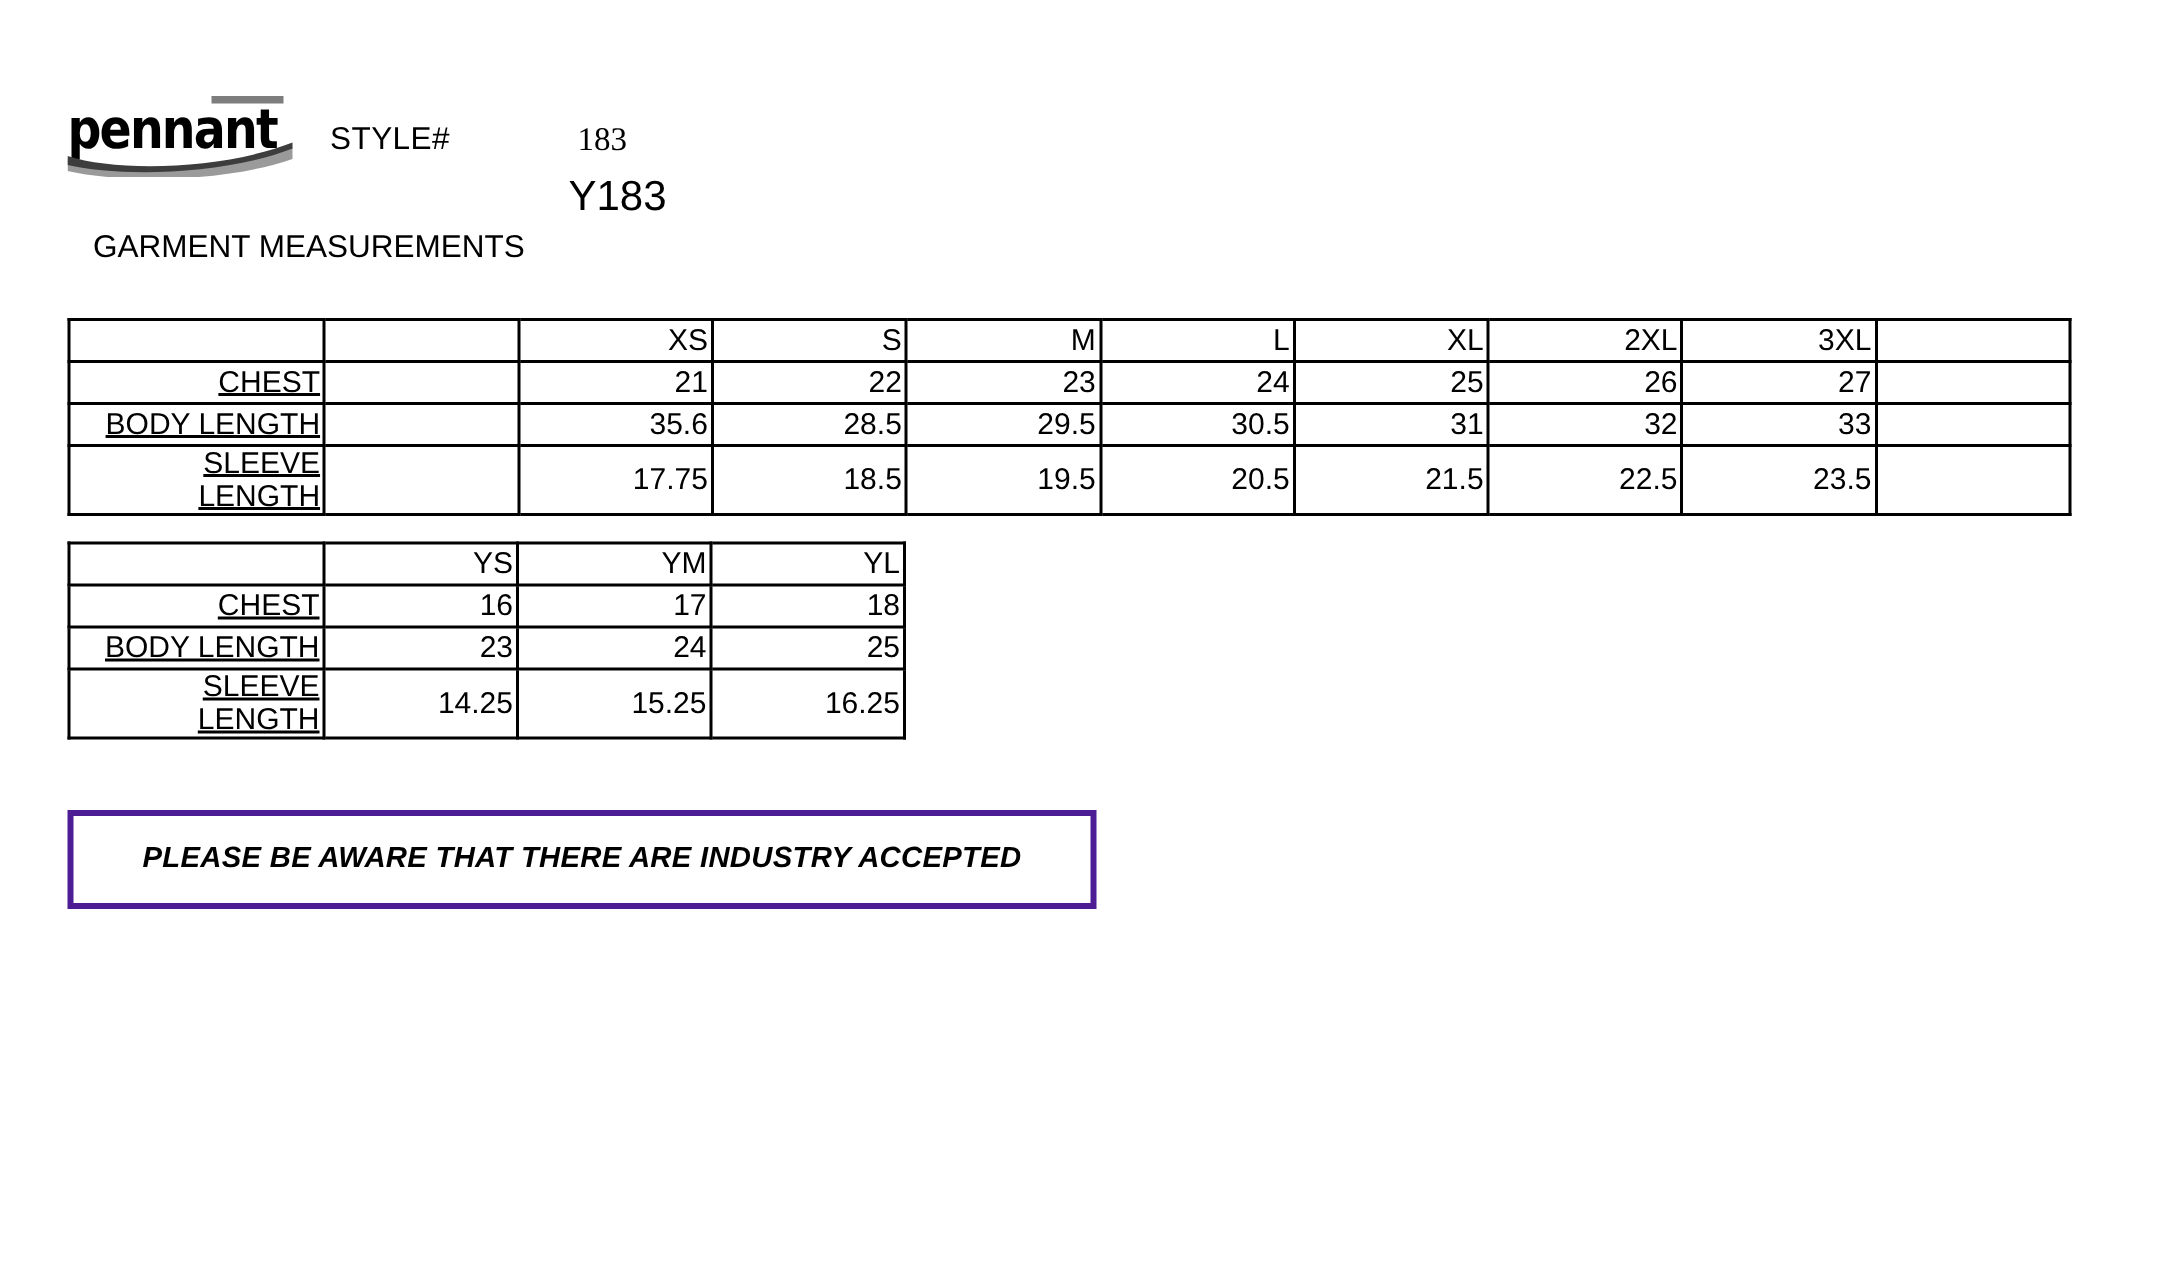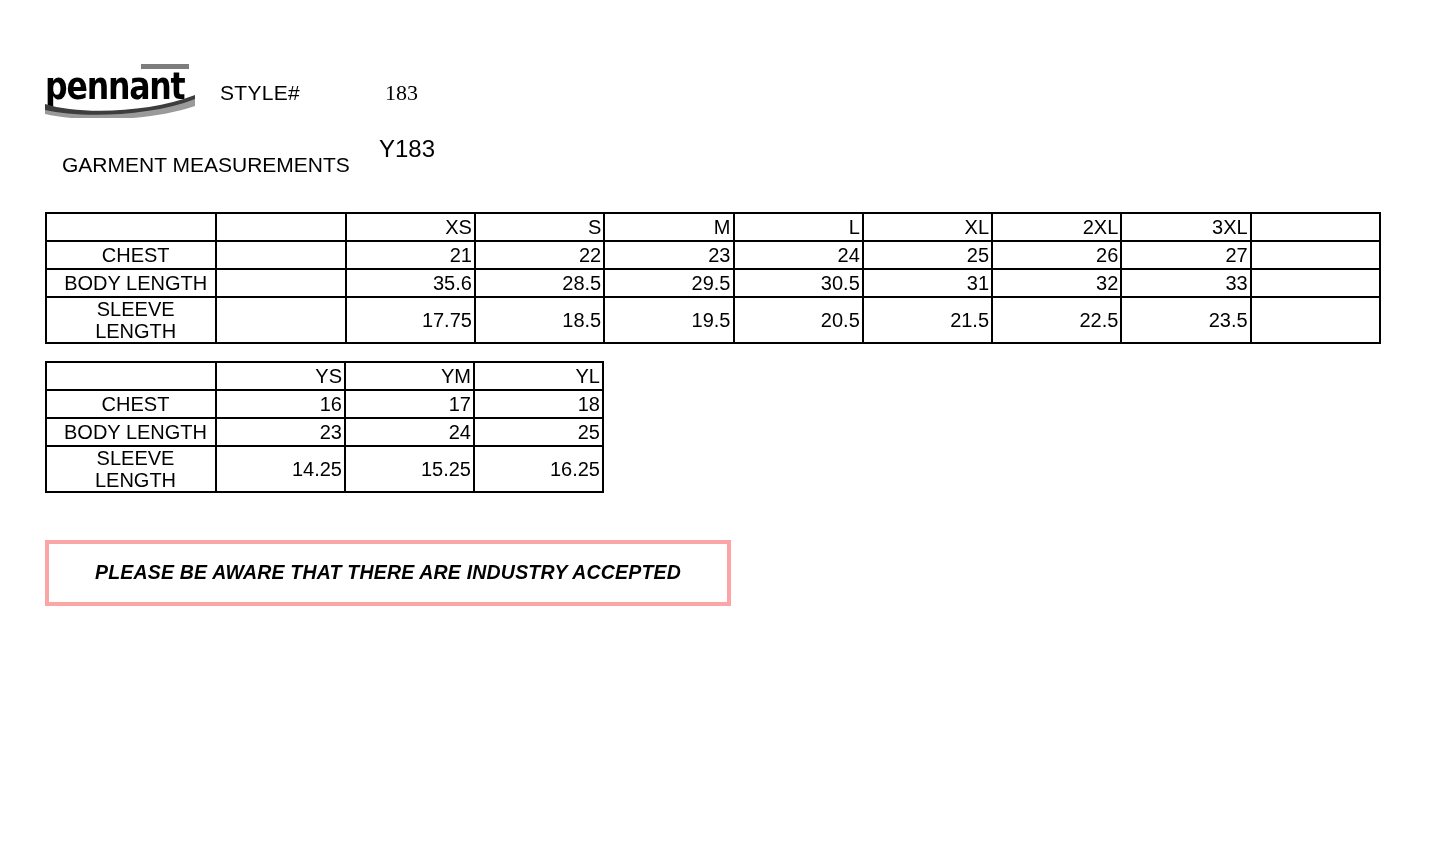--- a/index.html
+++ b/index.html
@@ -50,24 +50,23 @@
     top: 18px;
     font-size: 22px;
     font-weight: 400;
     white-space: nowrap;
     font-family: Liberation Serif, serif;
   }
   .style-num-2 {
     position: absolute;
     left: 334px;
     top: 53px;
-    font-size: 24px;
-    font-weight: 400;
-    white-space: nowrap;
-    margin-top: 20px;
+    font-size: 28px;
+    font-weight: 400;
+    white-space: nowrap;
   }
   .garment-measurements {
     position: absolute;
     left: 17px;
     top: 91px;
     font-size: 21px;
     font-weight: 400;
     white-space: nowrap;
   }
 
@@ -81,22 +80,23 @@
   table.sizes td {
     border: 2px solid #000000;
     height: 26px;
     padding: 0 2px;
     text-align: right;
     vertical-align: middle;
     font-weight: 400;
     line-height: 1.1;
   }
   table.sizes td.rowlabel {
-    text-align: center;
+    text-align: right;
     padding-left: 11px;
+    text-decoration: underline;
   }
   table.sizes td.blank {
     border: 2px solid #000000;
   }
 
   
   #adult-table {
     left: 45px;
     top: 212px;
     width: 1336px;
@@ -115,21 +115,21 @@
   #youth-table col.c-label { width: 170px; }
   #youth-table col.c-size  { width: 129px; }
 
   
   .notice {
     position: absolute;
     left: 45px;
     top: 540px;
     width: 686px;
     height: 66px;
-    border: 4px solid #fca5a5;
+    border: 4px solid #4c1d95;
     box-sizing: border-box;
     display: flex;
     flex-direction: column;
     align-items: center;
     justify-content: center;
     text-align: center;
     font-style: italic;
     font-weight: bold;
     font-size: 19.5px;
     line-height: 1.5;

